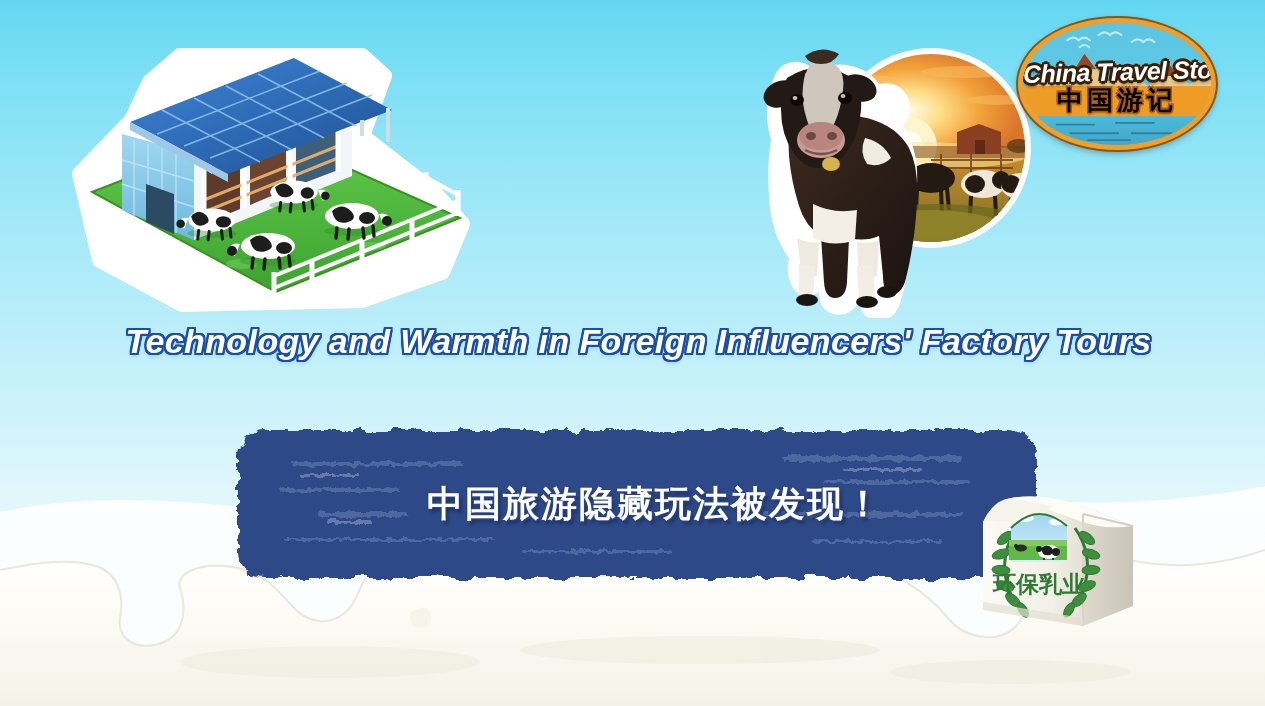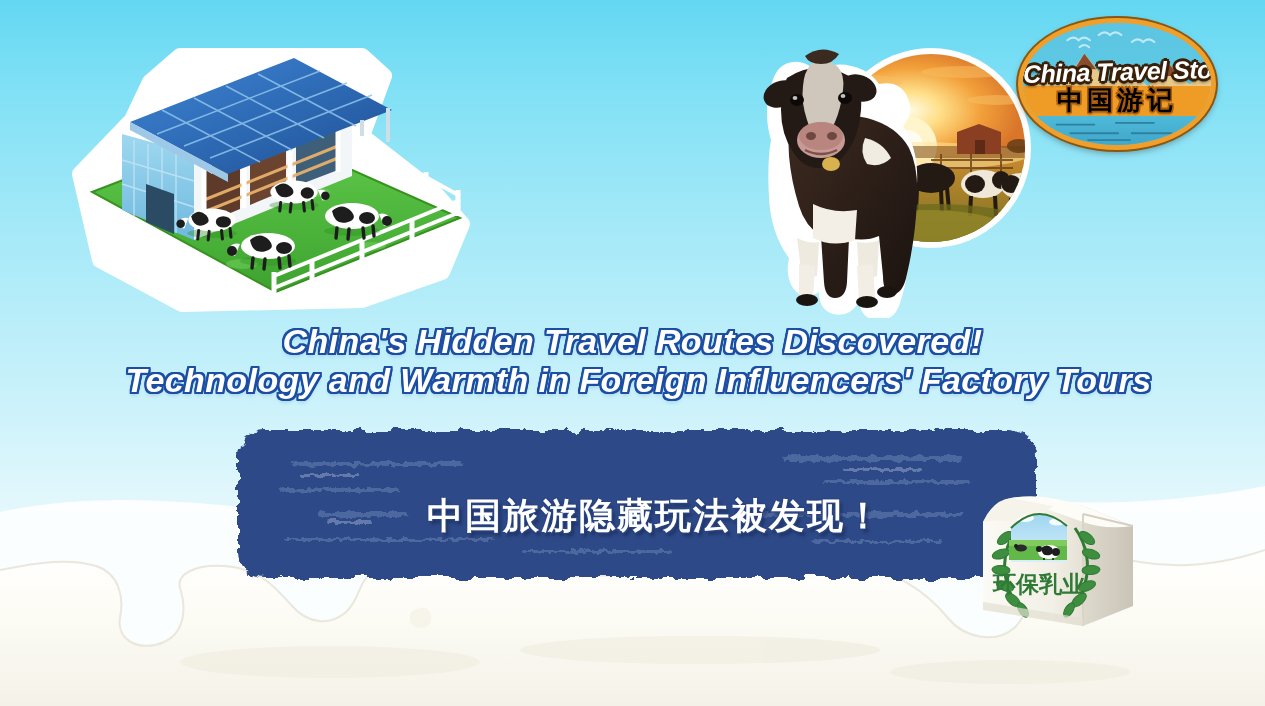--- a/index.html
+++ b/index.html
@@ -136,21 +136,21 @@
   }
 
   
   .banner{
     position:absolute; left:222px; top:416px;
     width:830px; height:176px;
     z-index:5;
   }
   .banner svg{ display:block; width:100%; height:100%; }
   .banner-text{
-    position:absolute; left:0; top:12px;
+    position:absolute; left:0; top:0;
     width:830px; height:176px;
     display:flex; flex-direction:column;
     align-items:center; justify-content:center;
     gap:6px;
     z-index:3;
     padding-left:36px;
   }
   .banner-text .cn{
     font-family:"DejaVu Sans", sans-serif;
     font-weight:bold;
@@ -509,21 +509,20 @@
 
           <path d="M70 28 q16 -12 34 -2 q-6 10 -18 10 q-12 0 -16 -8z" fill="#3a2a20"></path>
 
           <ellipse cx="96" cy="136" rx="9" ry="7" fill="#d8b24e"></ellipse>
         </g>
       </g>
     </svg>
   </div>
 
   <div class="title-en">
-    <span class="ln ln1">China's Hidden Travel Routes Discovered!</span>
     <span class="ln ln2">Technology and Warmth in Foreign Influencers' Factory Tours</span>
   </div>
 
   <div class="banner">
     <svg viewBox="0 0 830 176" xmlns="http://www.w3.org/2000/svg" preserveAspectRatio="none">
       <defs>
         <filter id="rough">
           <feTurbulence type="fractalNoise" baseFrequency="0.06 0.09" numOctaves="4" seed="7" result="n"></feTurbulence>
           <feDisplacementMap in="SourceGraphic" in2="n" scale="13" xChannelSelector="R" yChannelSelector="G"></feDisplacementMap>
         </filter>

